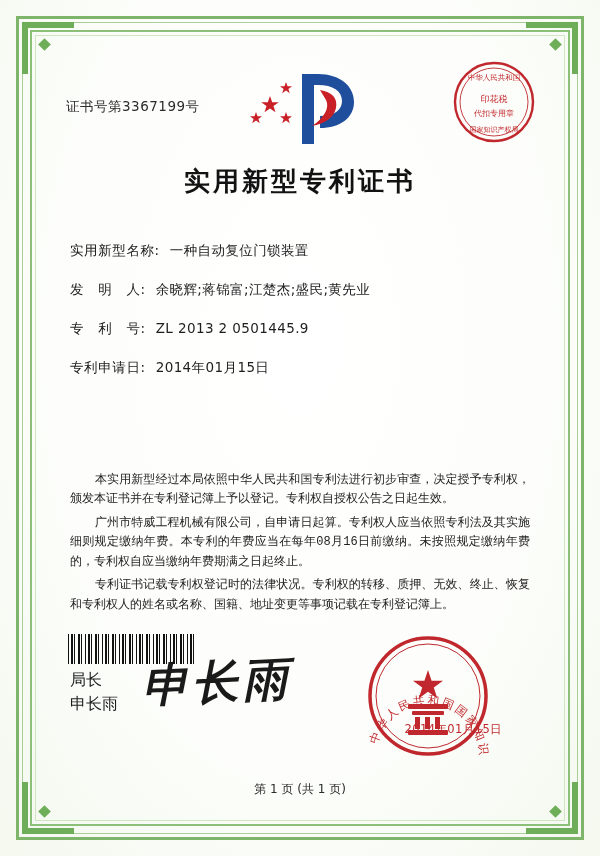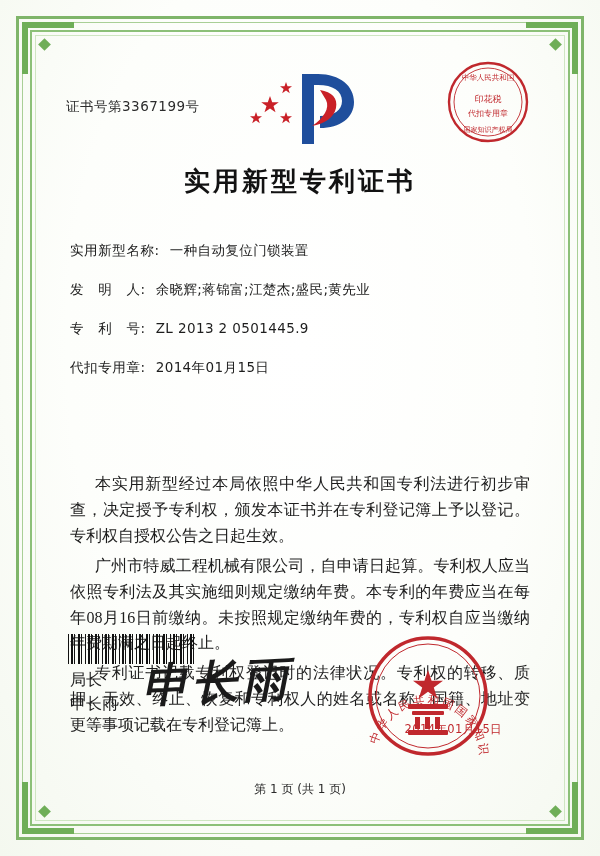--- a/index.html
+++ b/index.html
@@ -110,21 +110,21 @@
     left: 50%;
     top: 20px;
     transform: translateX(-50%);
     width: 120px;
     height: 84px;
   }
 
   
   .stamp-top {
     position: absolute;
-    right: 18px;
+    right: 12px;
     top: 8px;
     width: 96px;
     height: 96px;
   }
 
   .title {
     position: absolute;
     left: 0;
     right: 0;
     top: 118px;
@@ -157,25 +157,25 @@
   .field-value {
     margin-left: 10px;
     letter-spacing: 0.4px;
   }
 
   .paragraphs {
     position: absolute;
     left: 24px;
     right: 24px;
     top: 425px;
-    font-size: 16px;
+    font-size: 12px;
     line-height: 1.62;
     color: #1d1d1d;
     text-align: justify;
-    font-family: Liberation Serif, serif;
+    font-family: Liberation Mono, monospace;
   }
   .paragraphs p {
     margin: 0 0 4px 0;
     text-indent: 25px;
   }
 
   
   .barcode {
     position: absolute;
     left: 22px;
@@ -300,21 +300,21 @@
       </div>
       <div class="field-row">
         <span class="field-label">发　明　人:</span>
         <span class="field-value">余晓辉;蒋锦富;江楚杰;盛民;黄先业</span>
       </div>
       <div class="field-row">
         <span class="field-label">专　利　号:</span>
         <span class="field-value">ZL 2013 2 0501445.9</span>
       </div>
       <div class="field-row">
-        <span class="field-label">代扣专用章:</span>
+        <span class="field-label">专利申请日:</span>
         <span class="field-value">2014年01月15日</span>
       </div>
     </div>
 
     <div class="paragraphs">
       <p>本实用新型经过本局依照中华人民共和国专利法进行初步审查，决定授予专利权，颁发本证书并在专利登记簿上予以登记。专利权自授权公告之日起生效。</p>
       <p>广州市特威工程机械有限公司，自申请日起算。专利权人应当依照专利法及其实施细则规定缴纳年费。本专利的年费应当在每年08月16日前缴纳。未按照规定缴纳年费的，专利权自应当缴纳年费期满之日起终止。</p>
       <p>专利证书记载专利权登记时的法律状况。专利权的转移、质押、无效、终止、恢复和专利权人的姓名或名称、国籍、地址变更等事项记载在专利登记簿上。</p>
     </div>
 

